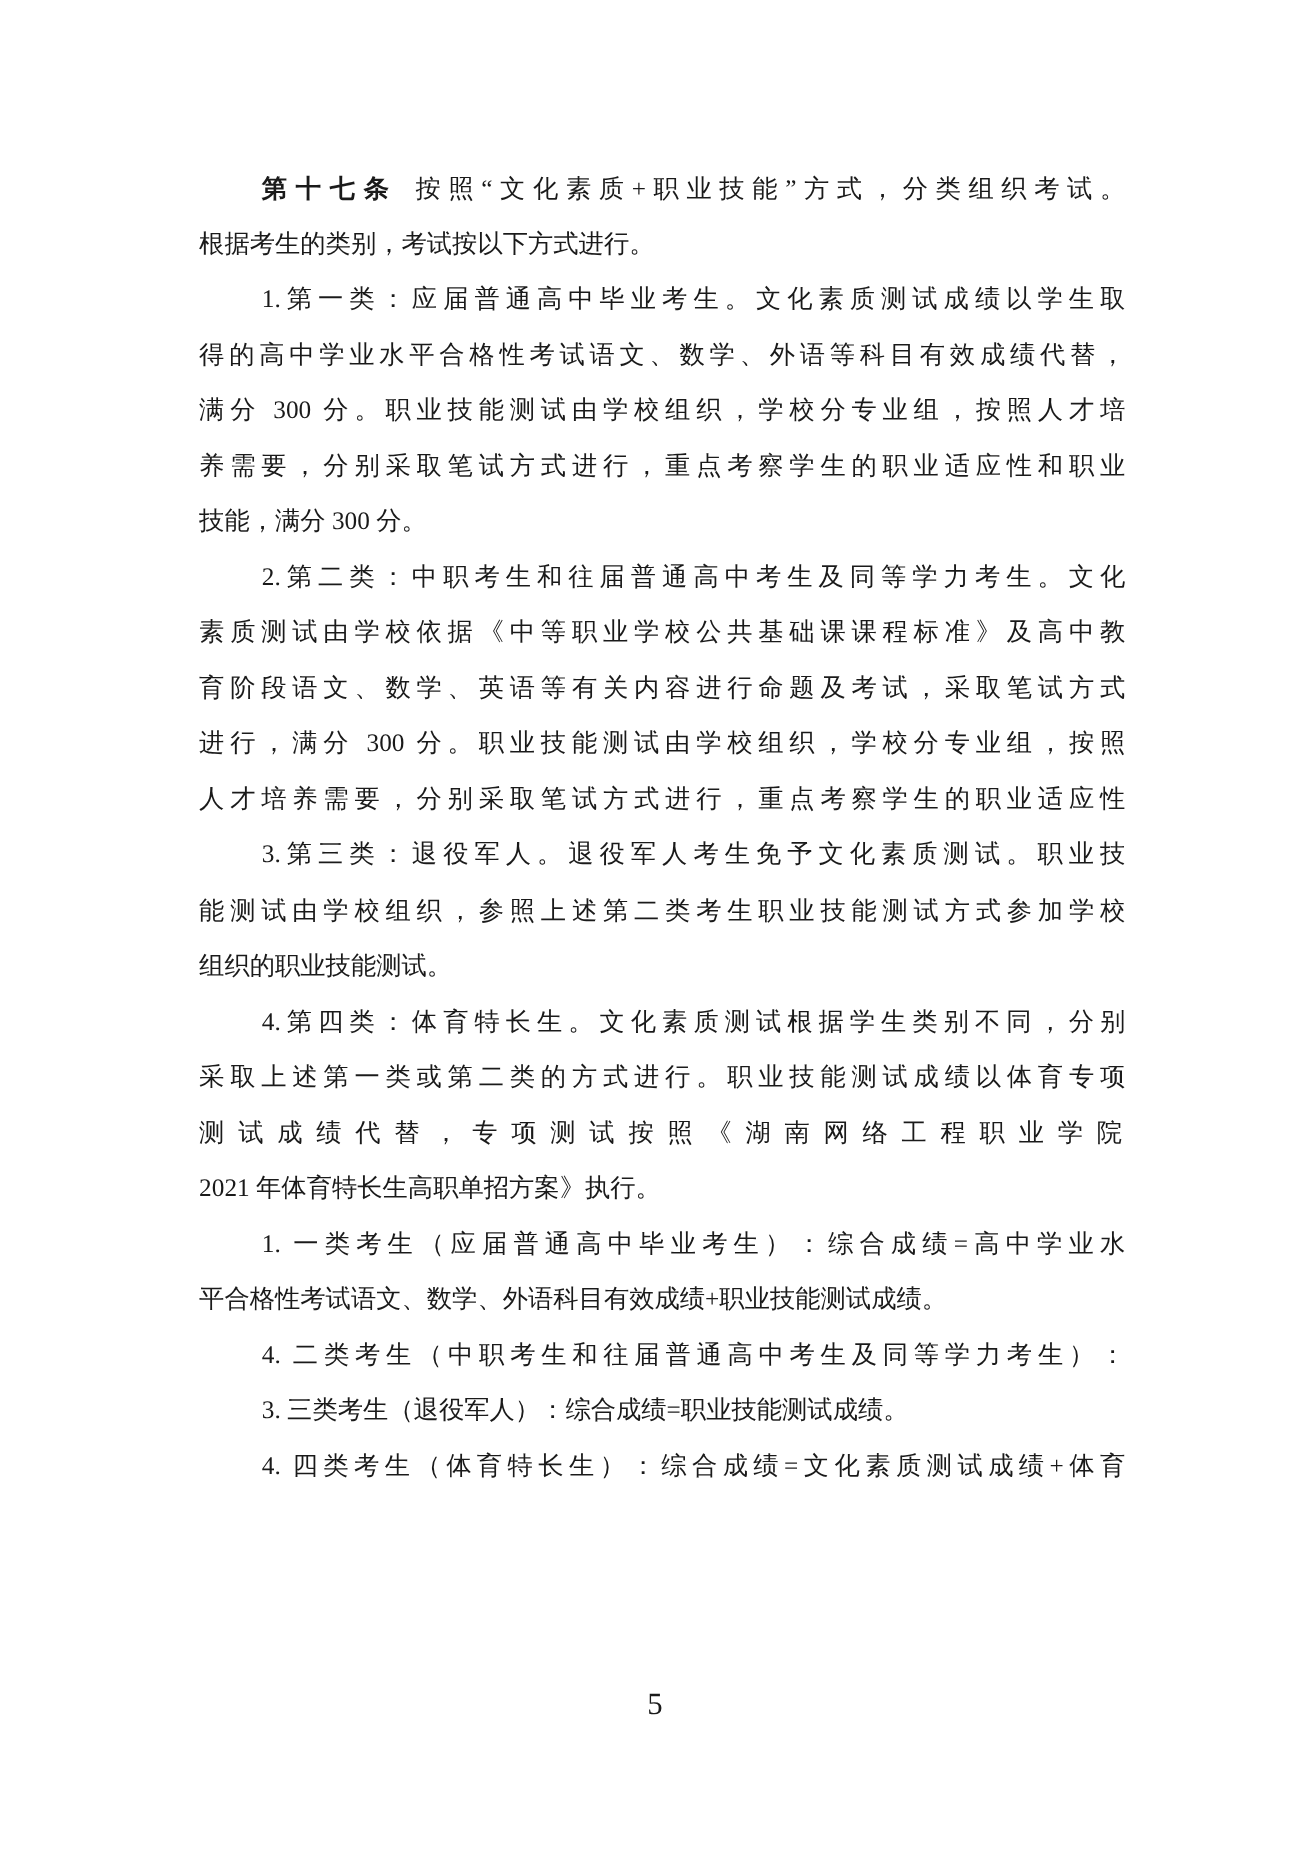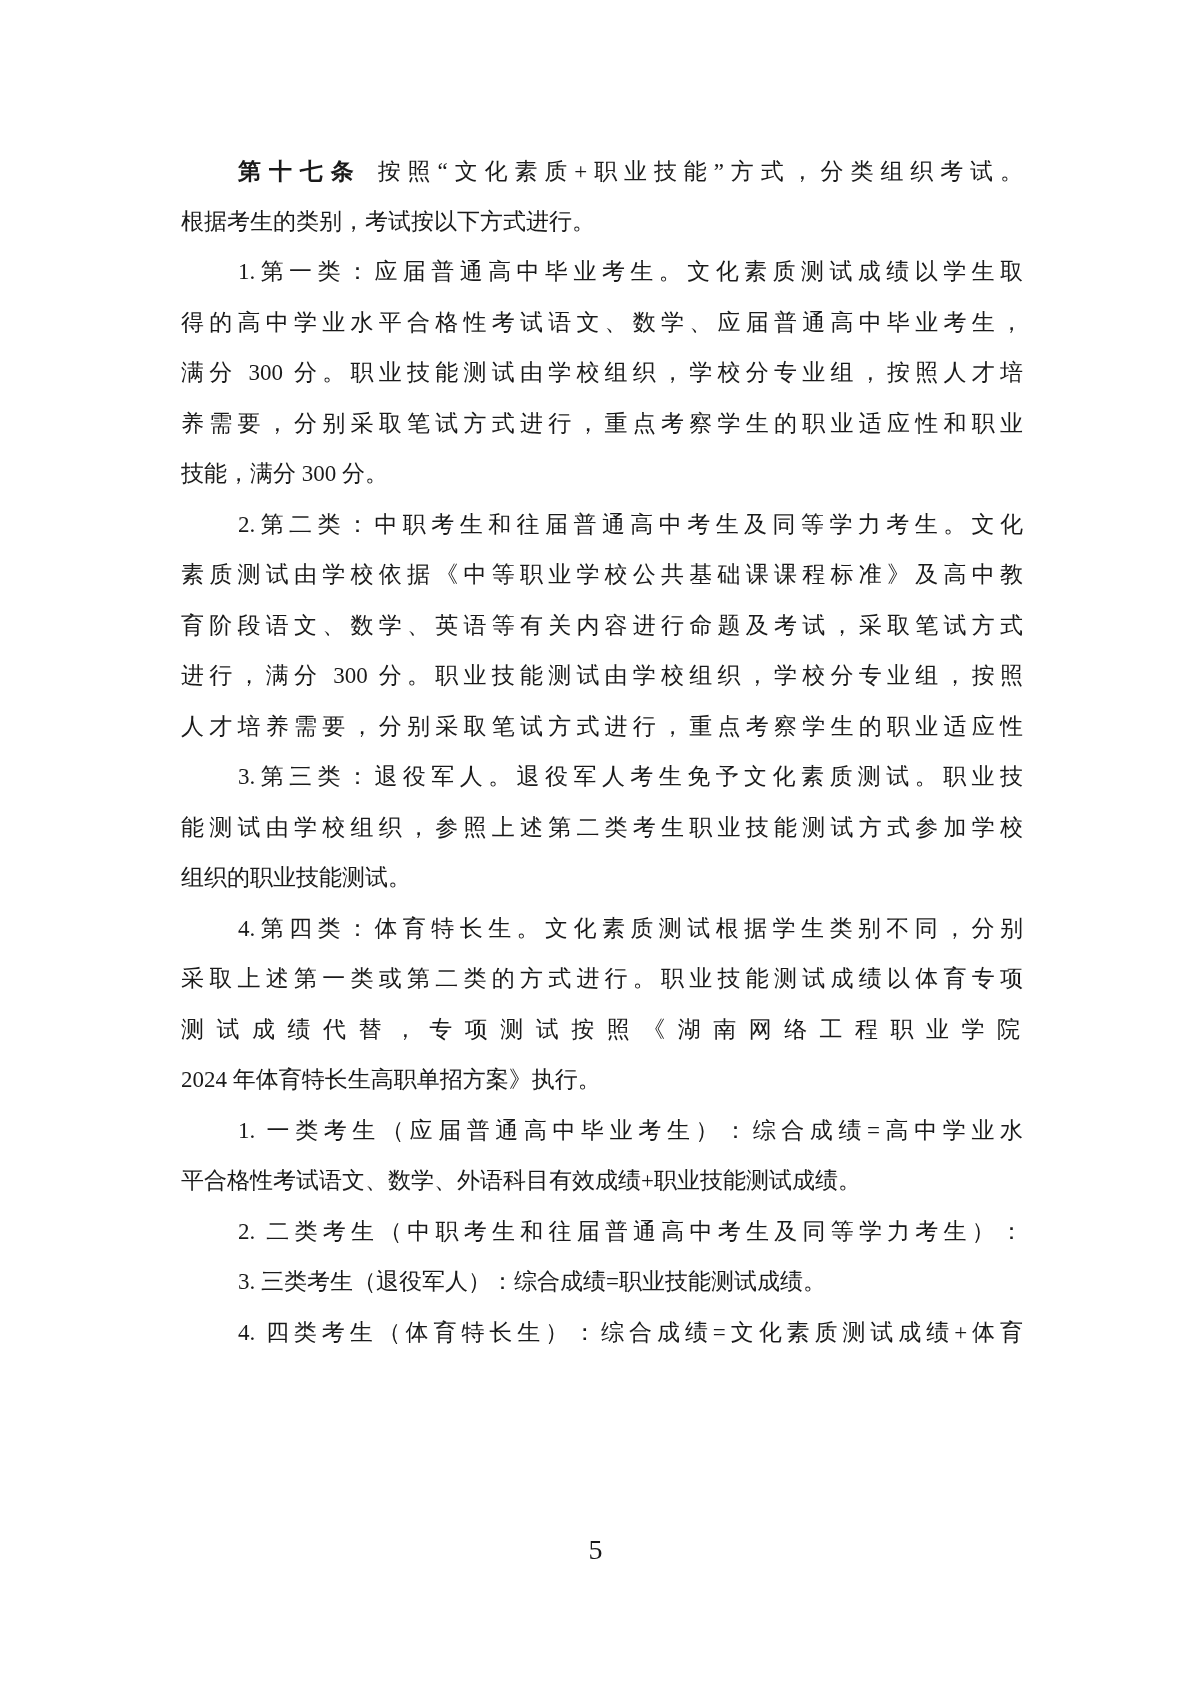--- a/index.html
+++ b/index.html
@@ -49,36 +49,36 @@
   }
 </style>
 </head>
 <body>
 
 <div class="page">
   <div class="text-block">
     <div class="line indent fill"><b class="term">第十七条</b><span> 按照“文化素质+职业技能”方式，分类组织考试。</span></div>
     <div class="line"><span>根据考生的类别，考试按以下方式进行。</span></div>
     <div class="line indent fill"><span>1.第一类：应届普通高中毕业考生。文化素质测试成绩以学生取</span></div>
-    <div class="line fill"><span>得的高中学业水平合格性考试语文、数学、应届普通高中毕业考生，</span></div>
+    <div class="line fill"><span>得的高中学业水平合格性考试语文、数学、外语等科目有效成绩代替，</span></div>
     <div class="line fill"><span>满分 300 分。职业技能测试由学校组织，学校分专业组，按照人才培</span></div>
     <div class="line fill"><span>养需要，分别采取笔试方式进行，重点考察学生的职业适应性和职业</span></div>
     <div class="line"><span>技能，满分 300 分。</span></div>
     <div class="line indent fill"><span>2.第二类：中职考生和往届普通高中考生及同等学力考生。文化</span></div>
     <div class="line fill"><span>素质测试由学校依据《中等职业学校公共基础课课程标准》及高中教</span></div>
     <div class="line fill"><span>育阶段语文、数学、英语等有关内容进行命题及考试，采取笔试方式</span></div>
     <div class="line fill"><span>进行，满分 300 分。职业技能测试由学校组织，学校分专业组，按照</span></div>
     <div class="line fill"><span>人才培养需要，分别采取笔试方式进行，重点考察学生的职业适应性</span></div>
     <div class="line indent fill"><span>3.第三类：退役军人。退役军人考生免予文化素质测试。职业技</span></div>
     <div class="line fill"><span>能测试由学校组织，参照上述第二类考生职业技能测试方式参加学校</span></div>
     <div class="line"><span>组织的职业技能测试。</span></div>
     <div class="line indent fill"><span>4.第四类：体育特长生。文化素质测试根据学生类别不同，分别</span></div>
     <div class="line fill"><span>采取上述第一类或第二类的方式进行。职业技能测试成绩以体育专项</span></div>
     <div class="line fill spread"><span>测试成绩代替，专项测试按照《湖南网络工程职业学院</span></div>
-    <div class="line"><span>2024 年体育特长生高职单招方案》执行。</span></div>
+    <div class="line"><span>2021 年体育特长生高职单招方案》执行。</span></div>
     <div class="line indent fill"><span>1. 一类考生（应届普通高中毕业考生）：综合成绩=高中学业水</span></div>
     <div class="line"><span>平合格性考试语文、数学、外语科目有效成绩+职业技能测试成绩。</span></div>
-    <div class="line indent fill"><span>2. 二类考生（中职考生和往届普通高中考生及同等学力考生）：</span></div>
+    <div class="line indent fill"><span>4. 二类考生（中职考生和往届普通高中考生及同等学力考生）：</span></div>
     <div class="line indent"><span>3. 三类考生（退役军人）：综合成绩=职业技能测试成绩。</span></div>
     <div class="line indent fill"><span>4. 四类考生（体育特长生）：综合成绩=文化素质测试成绩+体育</span></div>
   </div>
   <div class="page-number">5</div>
 </div>
 
 </body></html>

